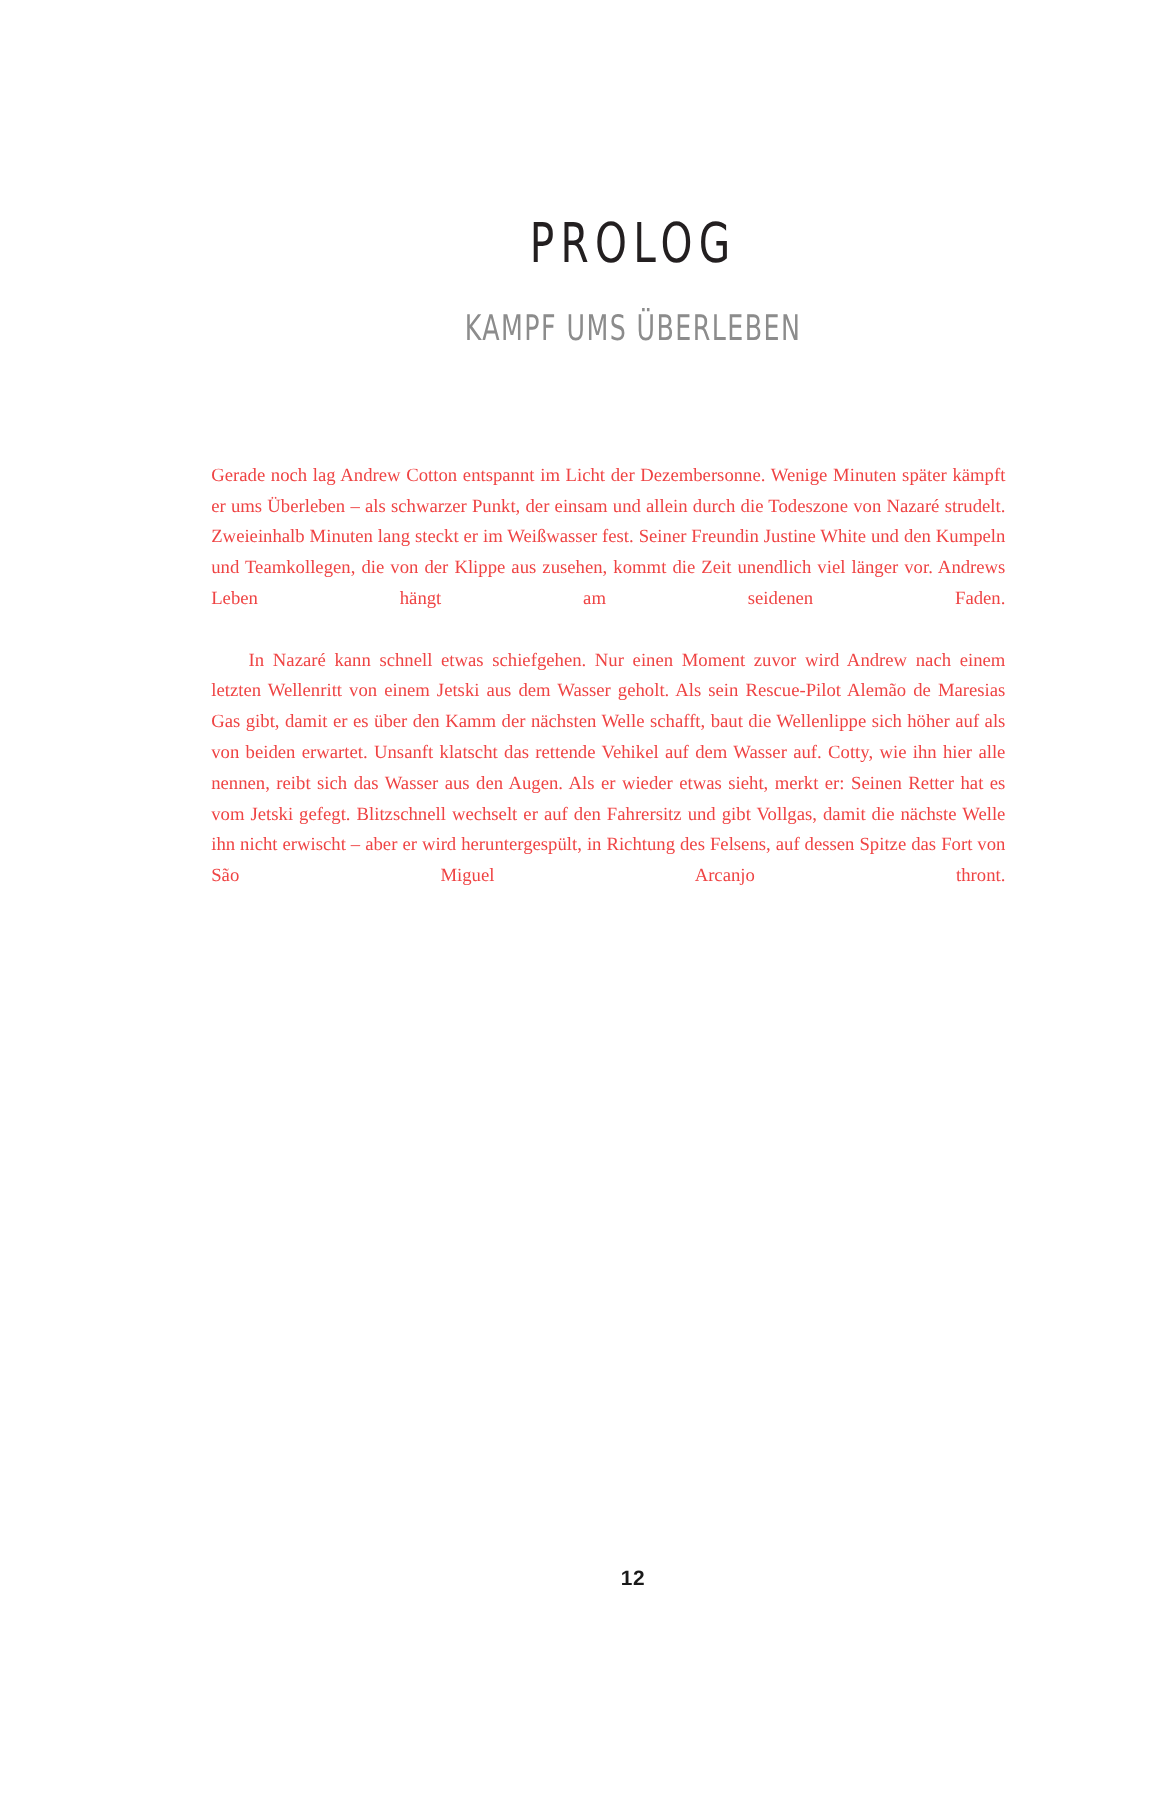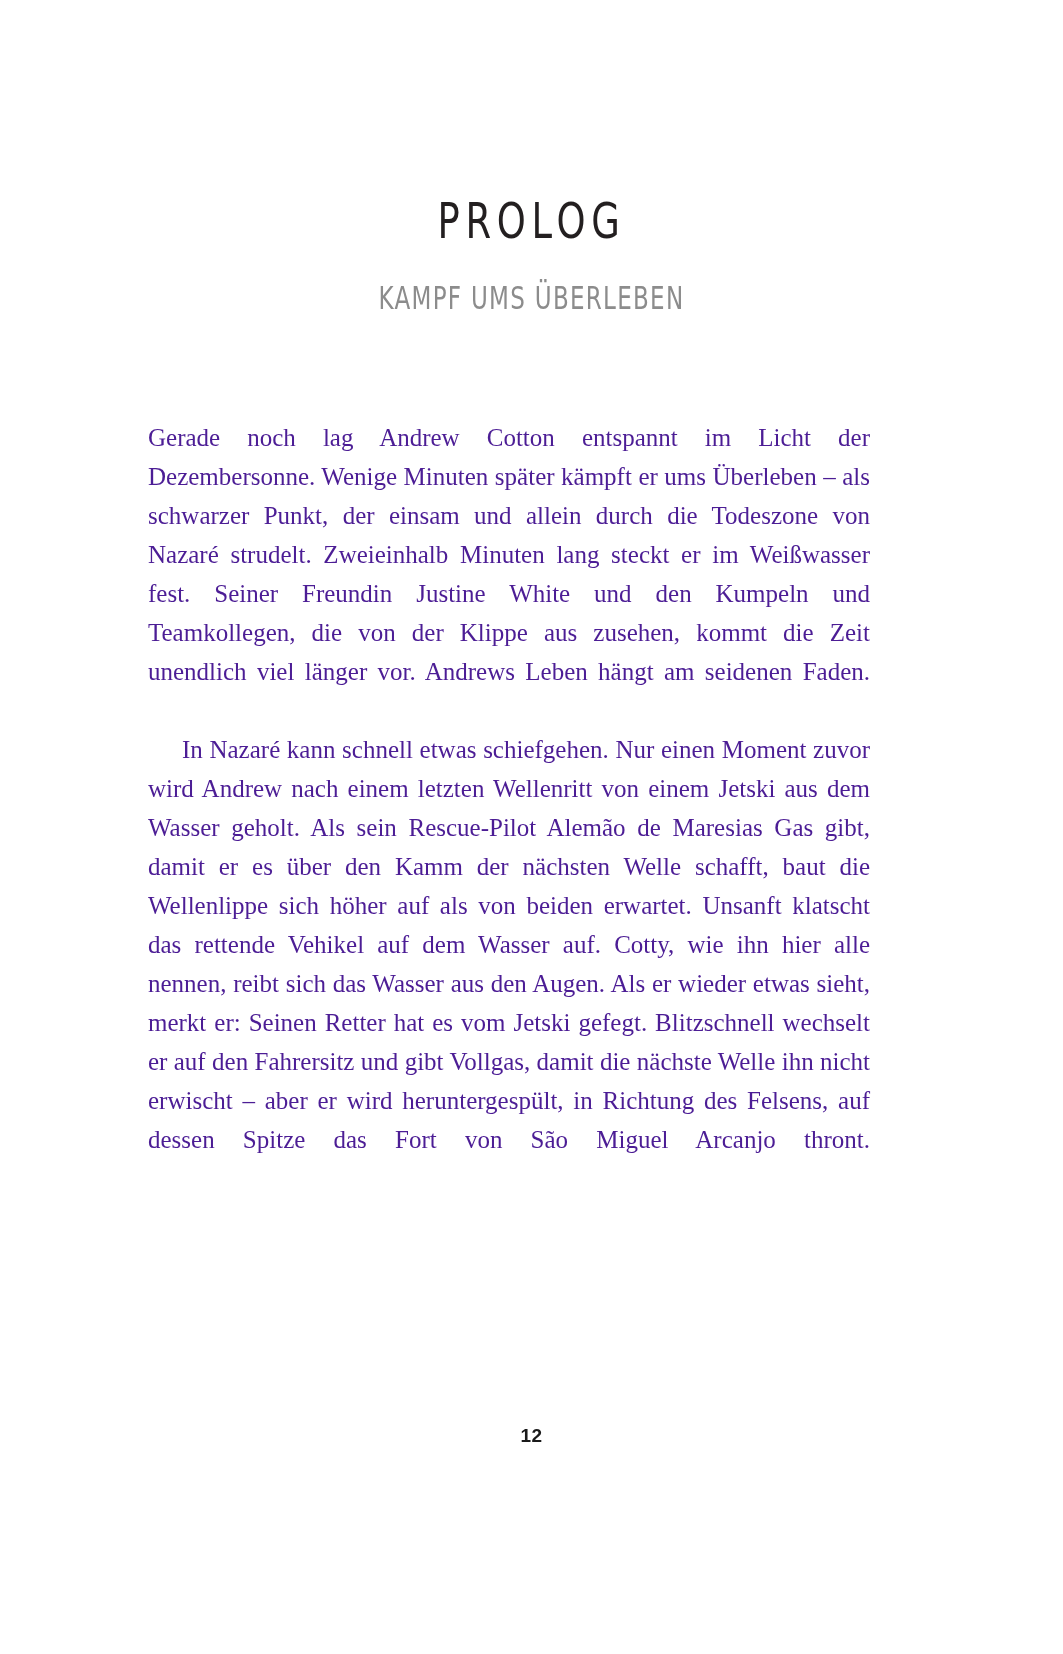--- a/index.html
+++ b/index.html
@@ -13,20 +13,21 @@
     font-family: "Liberation Serif", "DejaVu Serif", serif;
     color: #1a1a1a;
     overflow: hidden;
   }
 
   .page {
     position: relative;
     width: 914px;
     height: 1654px;
     box-sizing: border-box;
+    margin-left: 44px;
   }
 
   
   .chapter-head {
     position: absolute;
     top: 196px;
     left: 0;
     width: 1063px;
     text-align: center;
   }
@@ -58,26 +59,26 @@
   
   .text-column {
     position: absolute;
     top: 418px;
     left: 148px;
     width: 722px;
   }
 
   .body-par {
     margin: 0;
-    font-size: 25px;
-    line-height: 39px;
+    font-size: 17px;
+    line-height: 28px;
     text-align: justify;
     text-justify: inter-word;
     hyphens: manual;
-    color: #4c1d95;
+    color: #ef4444;
     font-family: "Liberation Serif", "DejaVu Serif", serif;
   }
 
   .body-par.indent {
     text-indent: 34px;
   }
 
   
   .body-par::after {
     content: "";

